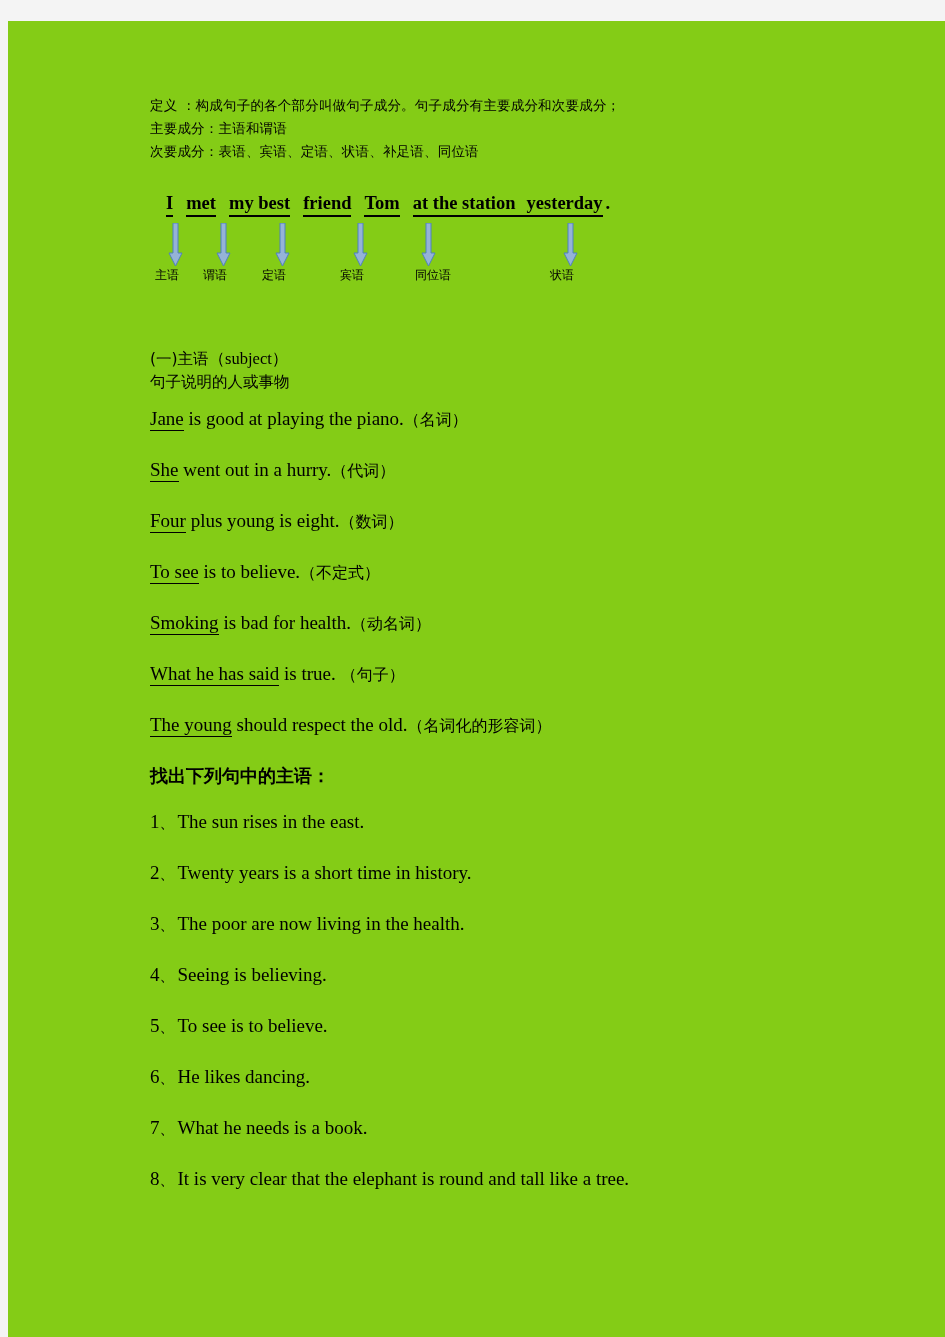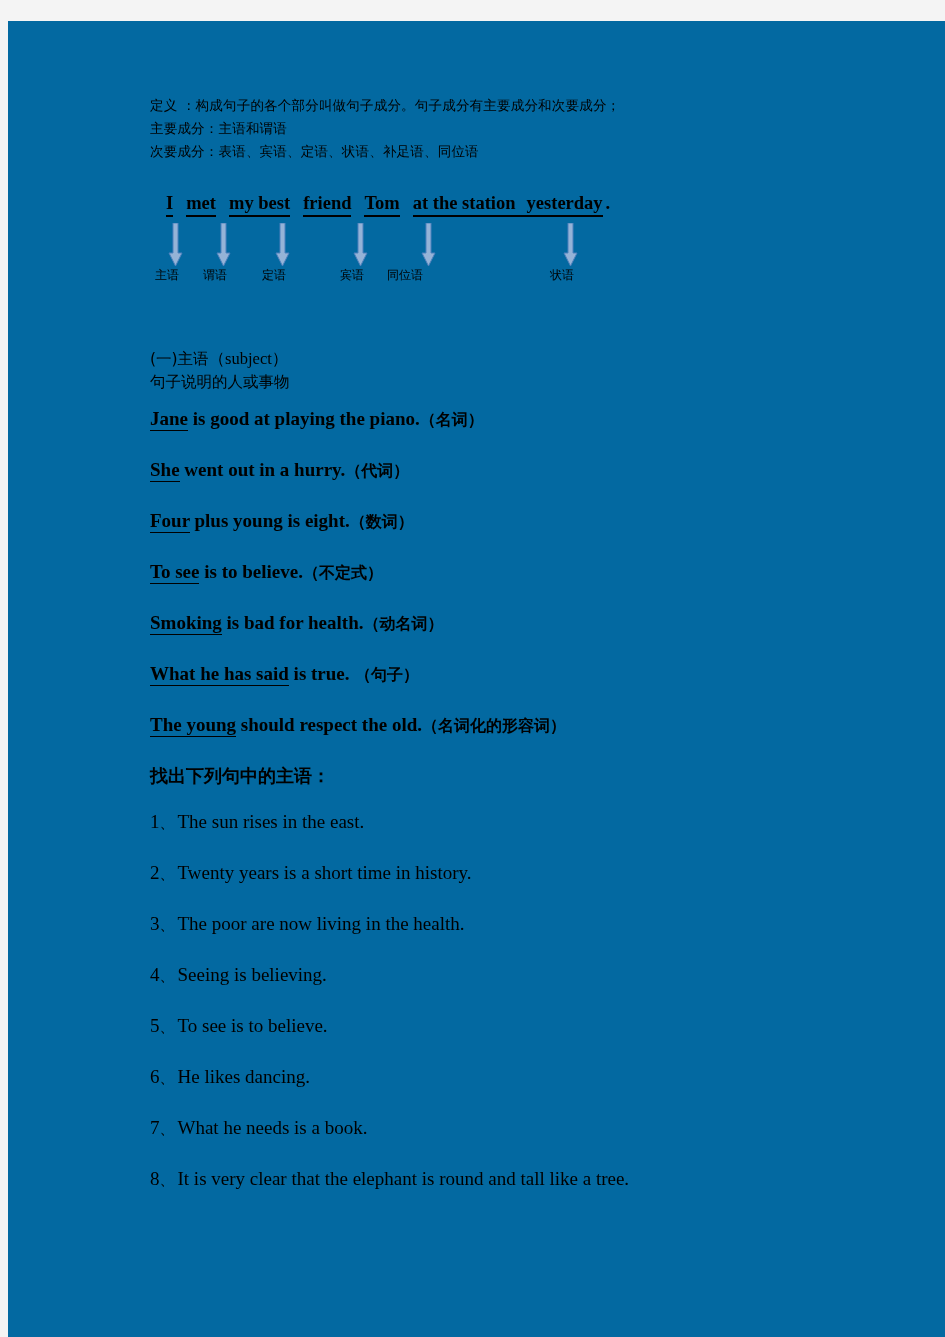--- a/index.html
+++ b/index.html
@@ -12,21 +12,21 @@
     height: 1337px;
     font-family: "Liberation Serif", "DejaVu Serif", serif;
     overflow: hidden;
   }
   .page {
     position: absolute;
     left: 8px;
     top: 21px;
     width: 937px;
     height: 1316px;
-    background: #0369a1;
+    background: #84cc16;
   }
   .content {
     position: absolute;
     left: 142px;
     top: 73px;
     width: 700px;
   }
 
   
   .intro {
@@ -101,21 +101,20 @@
   }
 
   
   .examples { margin-top: 13px; }
   .ex {
     font-size: 19px;
     line-height: 24px;
     margin-bottom: 26px;
     color: #000;
     white-space: nowrap;
-    font-weight: bold;
   }
   .ex .u {
     border-bottom: 1.6px solid #000;
     padding-bottom: 1px;
   }
   .ex .pos {
     font-family: "DejaVu Sans", "Liberation Sans", sans-serif;
     font-size: 16px;
   }
 
@@ -181,21 +180,21 @@
         <span class="arrow" style="left:413px"><svg width="15" height="44" viewBox="0 0 15 44" xmlns="http://www.w3.org/2000/svg">
               <path d="M5 0 L10 0 L10 30 L14 30 L7.5 43 L1 30 L5 30 Z" fill="#95B3D7" stroke="#4F81BD" stroke-width="1"></path>
             </svg></span>
       </div>
 
       <div class="labels">
         <span class="lab" style="left:5px">主语</span>
         <span class="lab" style="left:53px">谓语</span>
         <span class="lab" style="left:112px">定语</span>
         <span class="lab" style="left:190px">宾语</span>
-        <span class="lab" style="left:237px">同位语</span>
+        <span class="lab" style="left:265px">同位语</span>
         <span class="lab" style="left:400px">状语</span>
       </div>
     </div>
 
     <div class="sec-head">
       <div><span class="cn">(一)主语</span><span>（subject）</span></div>
       <div class="cn">句子说明的人或事物</div>
     </div>
 
     <div class="examples">

